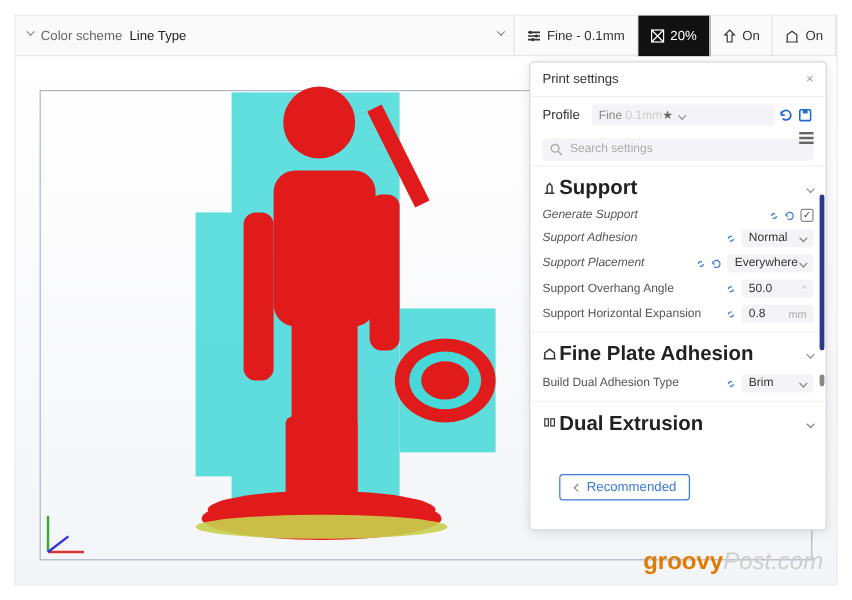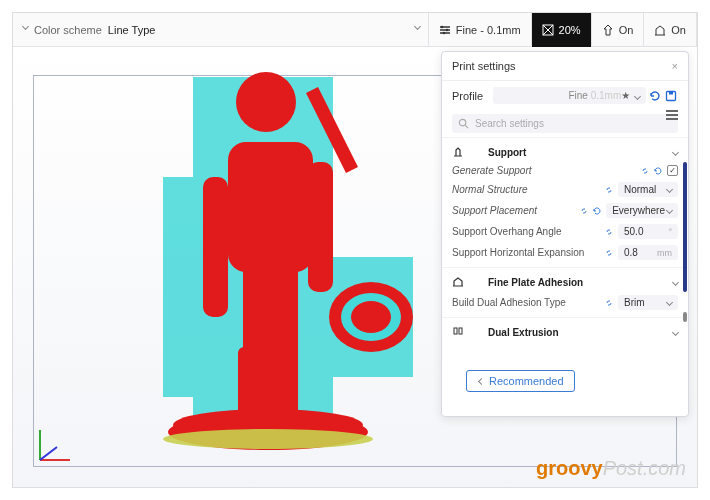--- a/index.html
+++ b/index.html
@@ -16,28 +16,28 @@
 svg{flex-shrink:0}
 .viewport{position:absolute;left:0;right:0;top:34px;bottom:0;background:linear-gradient(#fff,#f4f5f8)}
 .plate{position:absolute;left:20px;right:20px;bottom:20px;top:28px;border:1px solid #aeb4c4}
 .axes{position:absolute;left:22px;bottom:22px}
 .model{position:absolute;left:120px;bottom:30px;width:300px;height:410px}
 .panel{position:absolute;right:8px;top:38px;width:248px;background:#fff;border:1px solid #d8d8e0;border-radius:4px;box-shadow:0 2px 10px rgba(0,0,0,.1);font-size:11px}
 .phead{padding:8px 10px;border-bottom:1px solid #eee;display:flex;justify-content:space-between;align-items:center;color:#333}
 .close{color:#999;cursor:pointer}
 .prow{padding:6px 10px;display:flex;align-items:center;gap:1px}
 .plab{width:40px;color:#333}
-.pselect{flex:1;background:#f4f4f8;border-radius:3px;padding:3px 6px;color:#888;font-size:10px;display:flex;align-items:center;justify-content:flex-end}
+.pselect{flex:1;background:#f4f4f8;border-radius:3px;padding:3px 6px;color:#888;font-size:10px;display:flex;align-items:center;justify-content:flex-start}
 .star{color:#666}
 .ibtn{width:15px;height:15px;color:#2469d8;display:flex;align-items:center;justify-content:center}
 .search{margin:4px 10px;background:#f4f4f8;border-radius:3px;padding:4px 6px;display:flex;align-items:flex-start;gap:6px;color:#aaa;font-size:10px}
 .burger{position:absolute;right:10px;top:58px;display:flex;flex-direction:column;gap:2px}
 .burger span{width:12px;height:2px;background:#666}
 .section{padding:4px 10px;border-top:1px solid #f3f3f3}
-.shead{display:flex;align-items:center;gap:24px;font-weight:600;font-size:10px;color:#222;padding:4px 0}
+.shead{display:flex;align-items:center;gap:2px;font-weight:600;font-size:17px;color:#222;padding:4px 0}
 .srow{display:flex;align-items:center;padding:3px 0;gap:4px}
 .srl{flex:1;font-style:italic;color:#555;font-size:10px}
 .srln{flex:1;color:#555;font-size:10px}
 .lic{display:flex;gap:3px;align-items:center}
 .lic svg{color:#3a7bd5}
 .val{background:#f4f4f8;border-radius:3px;padding:2px 6px;font-size:10px;min-width:60px;display:flex;align-items:center;justify-content:space-between;color:#333}
 .unit{color:#aaa;font-size:9px;margin-left:4px}
 .chk{width:11px;height:11px;border:1px solid #888;border-radius:2px;display:inline-flex;align-items:center;justify-content:center;font-size:8px;color:#333}
 .recbtn{margin:24px;border:1px solid #3a7bd5;color:#3a7bd5;border-radius:3px;padding:4px 10px;display:inline-flex;align-items:center;gap:5px;font-size:11px}
 .scrollbar{position:absolute;right:1px;top:110px;width:4px;height:130px;background:#2a3a8a;border-radius:2px}
@@ -175,21 +175,21 @@
             <svg width="10" height="10" viewBox="0 0 10 10">
               <path d="M3 5a2 2 0 0 1 2-2h1M7 5a2 2 0 0 1-2 2H4" fill="none" stroke="currentColor"></path>
             </svg>
    <svg width="10" height="10" viewBox="0 0 10 10">
               <path d="M2 5a3 3 0 1 1 1 2.2M2 5V3M2 5h2" fill="none" stroke="currentColor"></path>
             </svg>
           </span>
    <span class="chk">✓</span>
   </div>
   <div class="srow">
-   <span class="srl">Normal Structure</span>
+   <span class="srl">Support Adhesion</span>
    <span class="lic">
             <svg width="10" height="10" viewBox="0 0 10 10">
               <path d="M3 5a2 2 0 0 1 2-2h1M7 5a2 2 0 0 1-2 2H4" fill="none" stroke="currentColor"></path>
             </svg>
           </span>
    <span class="val">
             <span>Normal</span>
             <span class="chev"></span>
           </span>
   </div>

